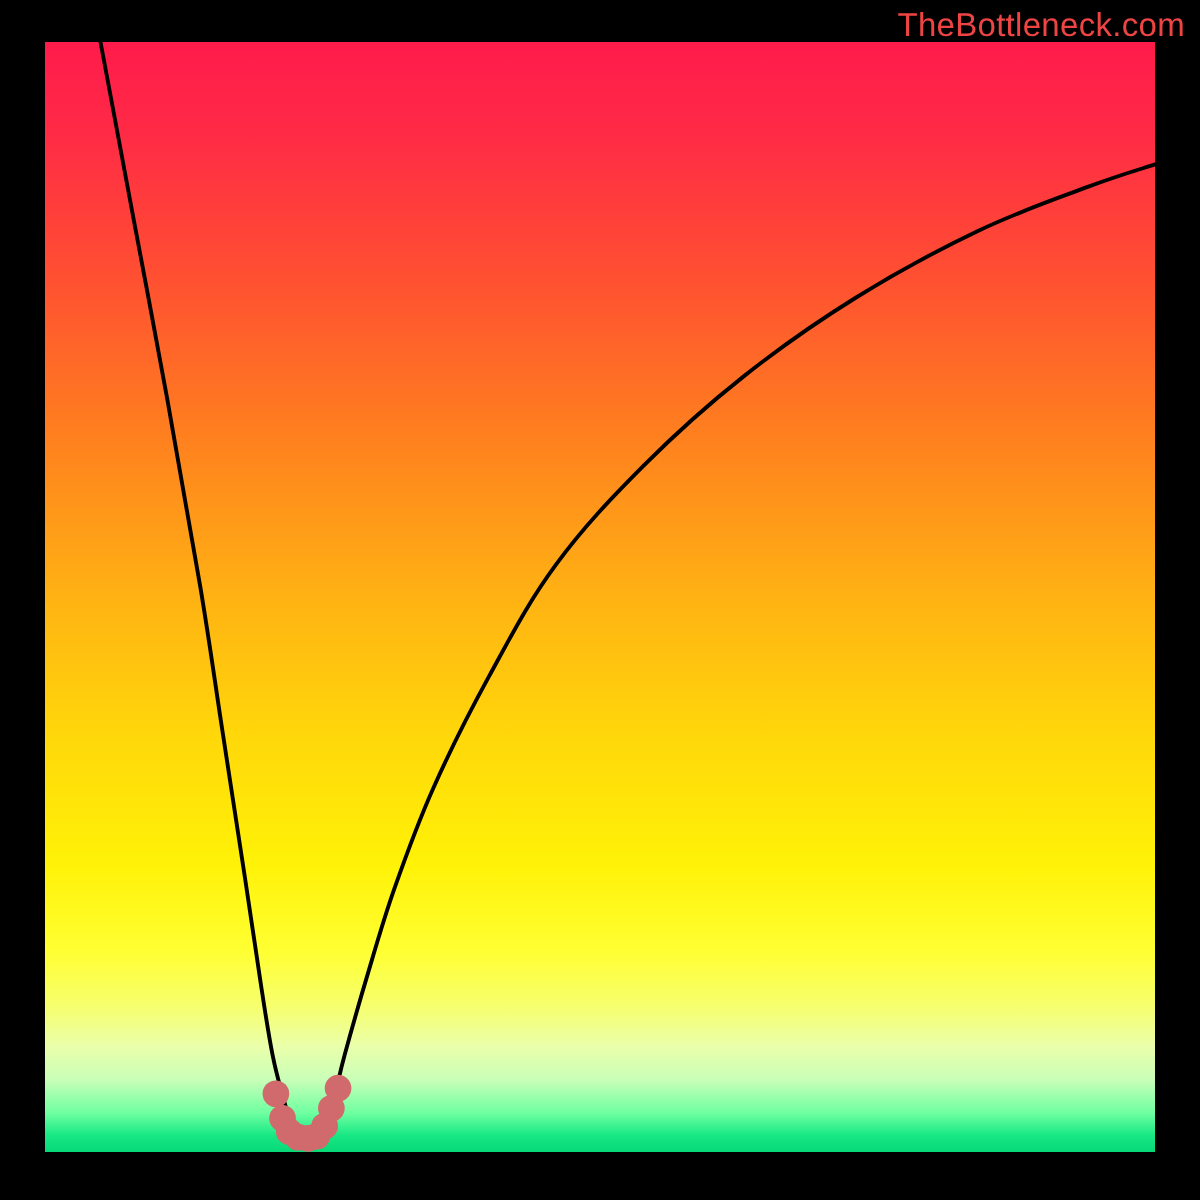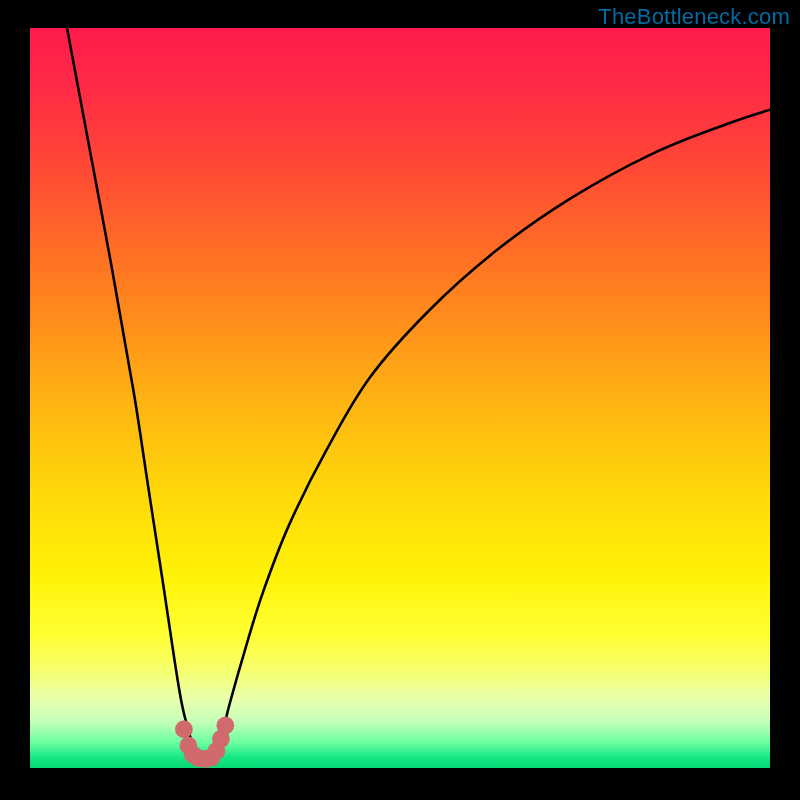--- a/index.html
+++ b/index.html
@@ -25,21 +25,21 @@
     height: 742px;
   }
   .gradient {
     position: absolute;
     left: 0; top: 0; right: 0; bottom: 0;
   }
   .attribution {
     position: absolute;
     top: 4px;
     right: 10px;
-    color: #0369a1;
+    color: #ef4444;
     font-size: 22px;
     font-weight: 500;
     letter-spacing: 0.2px;
   }
   svg.curves {
     position: absolute;
     left: 0; top: 0;
     width: 100%; height: 100%;
     overflow: visible;
   }

